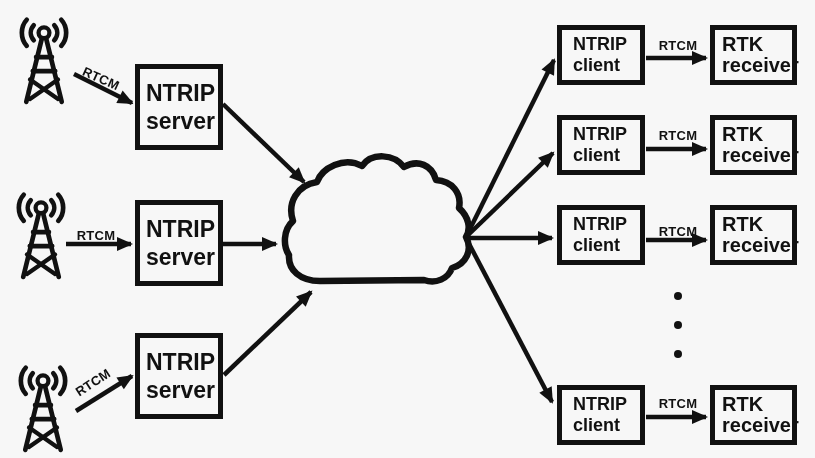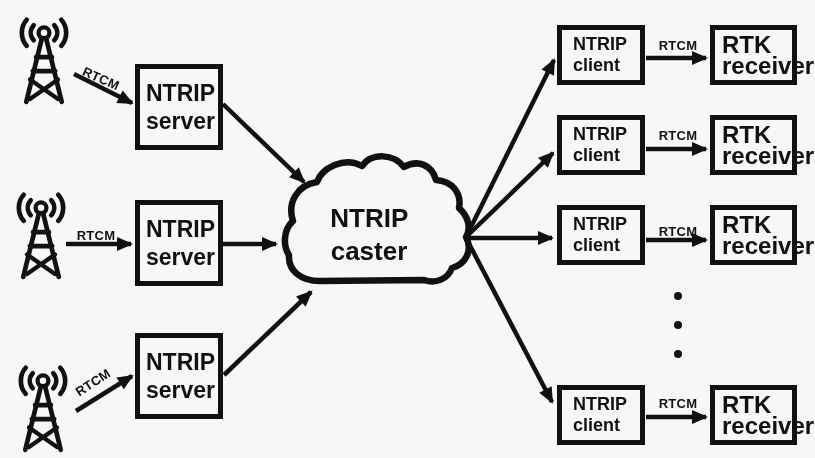--- a/index.html
+++ b/index.html
@@ -9,21 +9,21 @@
   }
   .layer{position:absolute;left:0;top:0;width:815px;height:458px;}
   .box{
     position:absolute;box-sizing:border-box;border:5px solid #111;
     display:flex;flex-direction:column;justify-content:center;
     font-weight:700;background:transparent;
   }
   .box span{display:block;white-space:nowrap;}
   .server{width:88px;height:86px;font-size:23px;line-height:28px;padding-left:6px;}
   .client{width:88px;height:60px;font-size:18px;line-height:21px;padding-left:11px;}
-  .receiver{width:87px;height:60px;font-size:24px;line-height:21px;padding-left:7px;}
+  .receiver{width:87px;height:60px;font-size:20px;line-height:21px;padding-left:7px;}
   .rtcm{
     position:absolute;width:46px;text-align:center;
     font-size:13px;font-weight:700;letter-spacing:.3px;white-space:nowrap;
   }
   .rot-dr{transform:rotate(24deg);}
   .rot-ur{transform:rotate(-33deg);}
   .cloud-label{
     position:absolute;left:289px;top:202px;width:160px;text-align:center;
     font-weight:700;font-size:26px;line-height:33px;
   }
@@ -107,24 +107,20 @@
   </div>
   <div class="box server" style="left:135px;top:200px;">
     <span>NTRIP</span>
     <span>server</span>
   </div>
   <div class="box server" style="left:135px;top:333px;">
     <span>NTRIP</span>
     <span>server</span>
   </div>
 
-  <div class="cloud-label">
-    <span>NTRIP</span>
-    <span>caster</span>
-  </div>
 
   <div class="box client" style="left:557px;top:25px;">
     <span>NTRIP</span>
     <span>client</span>
   </div>
   <div class="box client" style="left:557px;top:115px;">
     <span>NTRIP</span>
     <span>client</span>
   </div>
   <div class="box client" style="left:557px;top:205px;">

